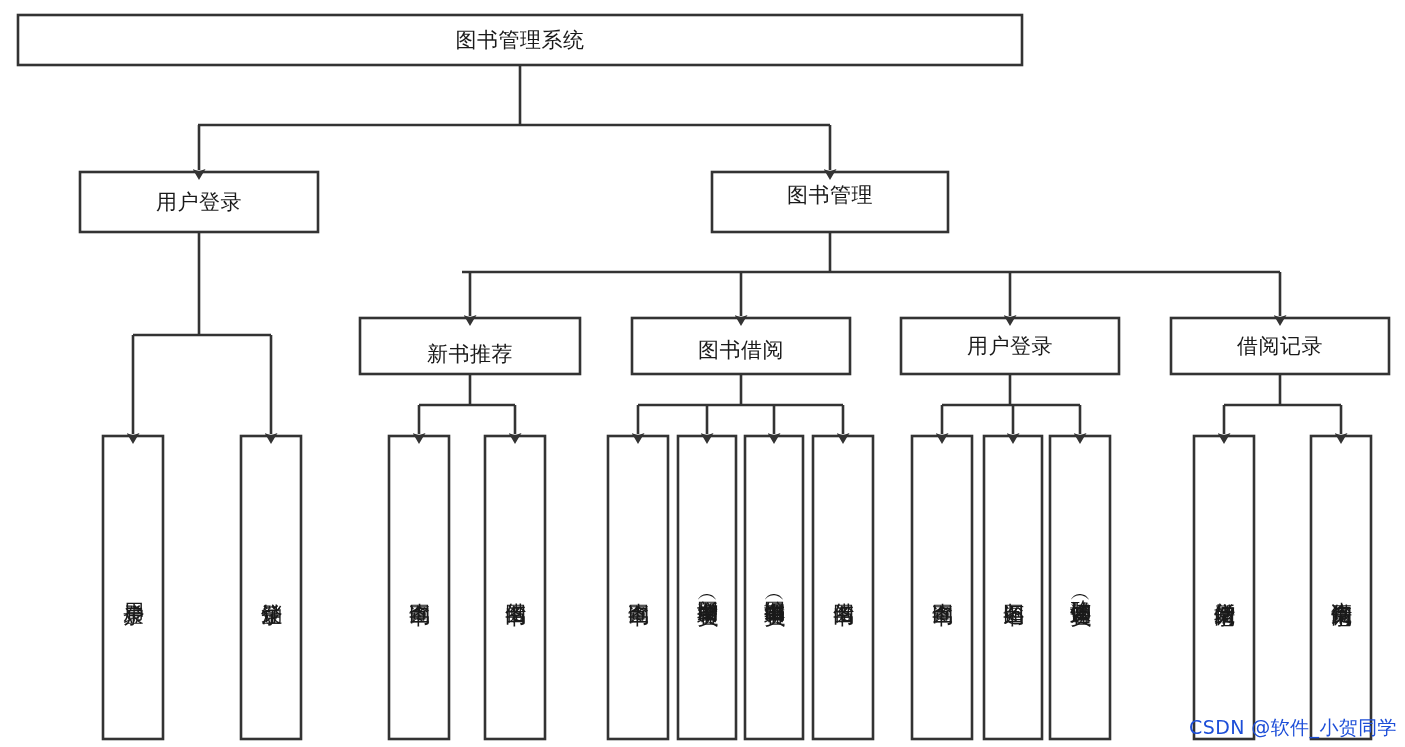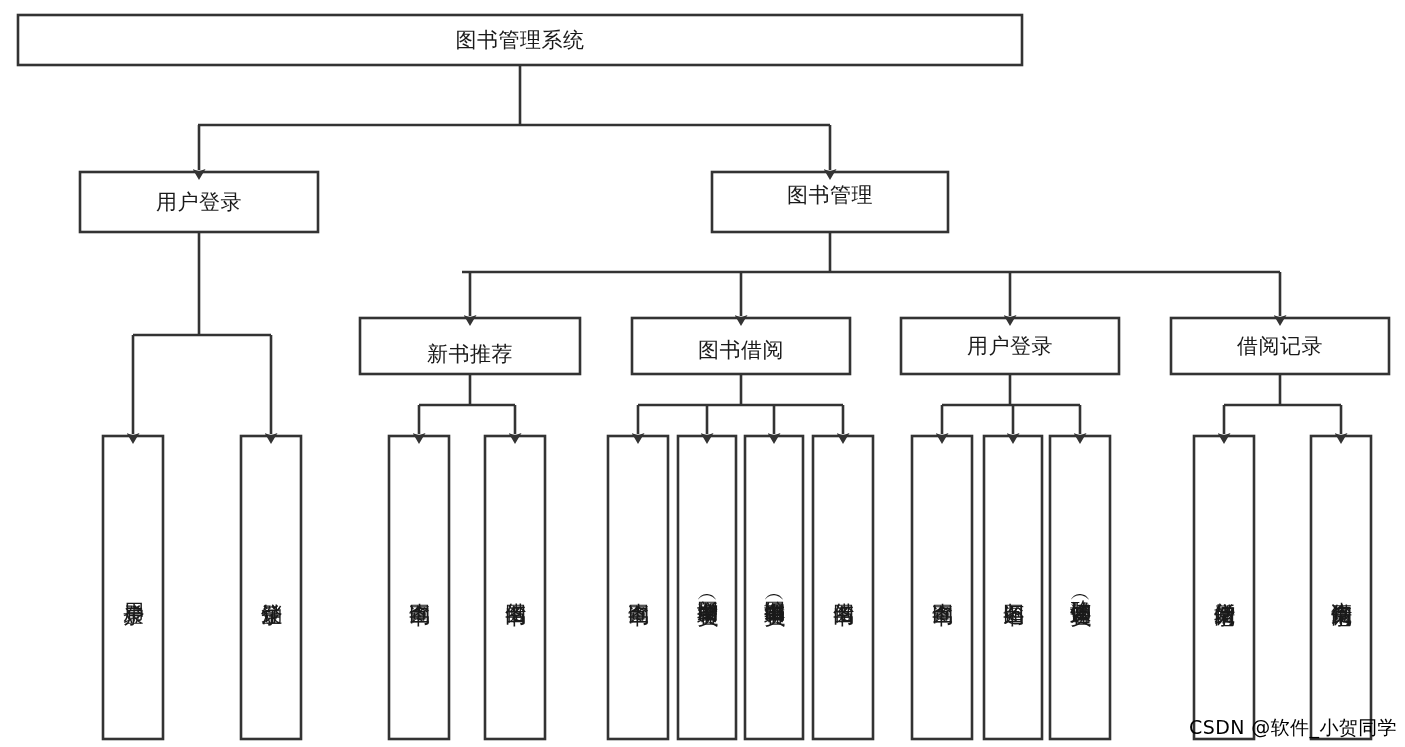--- a/index.html
+++ b/index.html
@@ -64,21 +64,21 @@
     letter-spacing: 1px;
     writing-mode: vertical-rl;
     text-orientation: upright;
     white-space: nowrap;
     pointer-events: none;
   }
   .watermark {
     position: absolute;
     right: 8px;
     bottom: 6px;
-    color: #000000;
+    color: #1d4ed8;
     font-size: 19px;
     letter-spacing: 0.4px;
     white-space: nowrap;
     pointer-events: none;
   }
   .hit-box {
     position: absolute;
     background: transparent;
   }
 </style>

